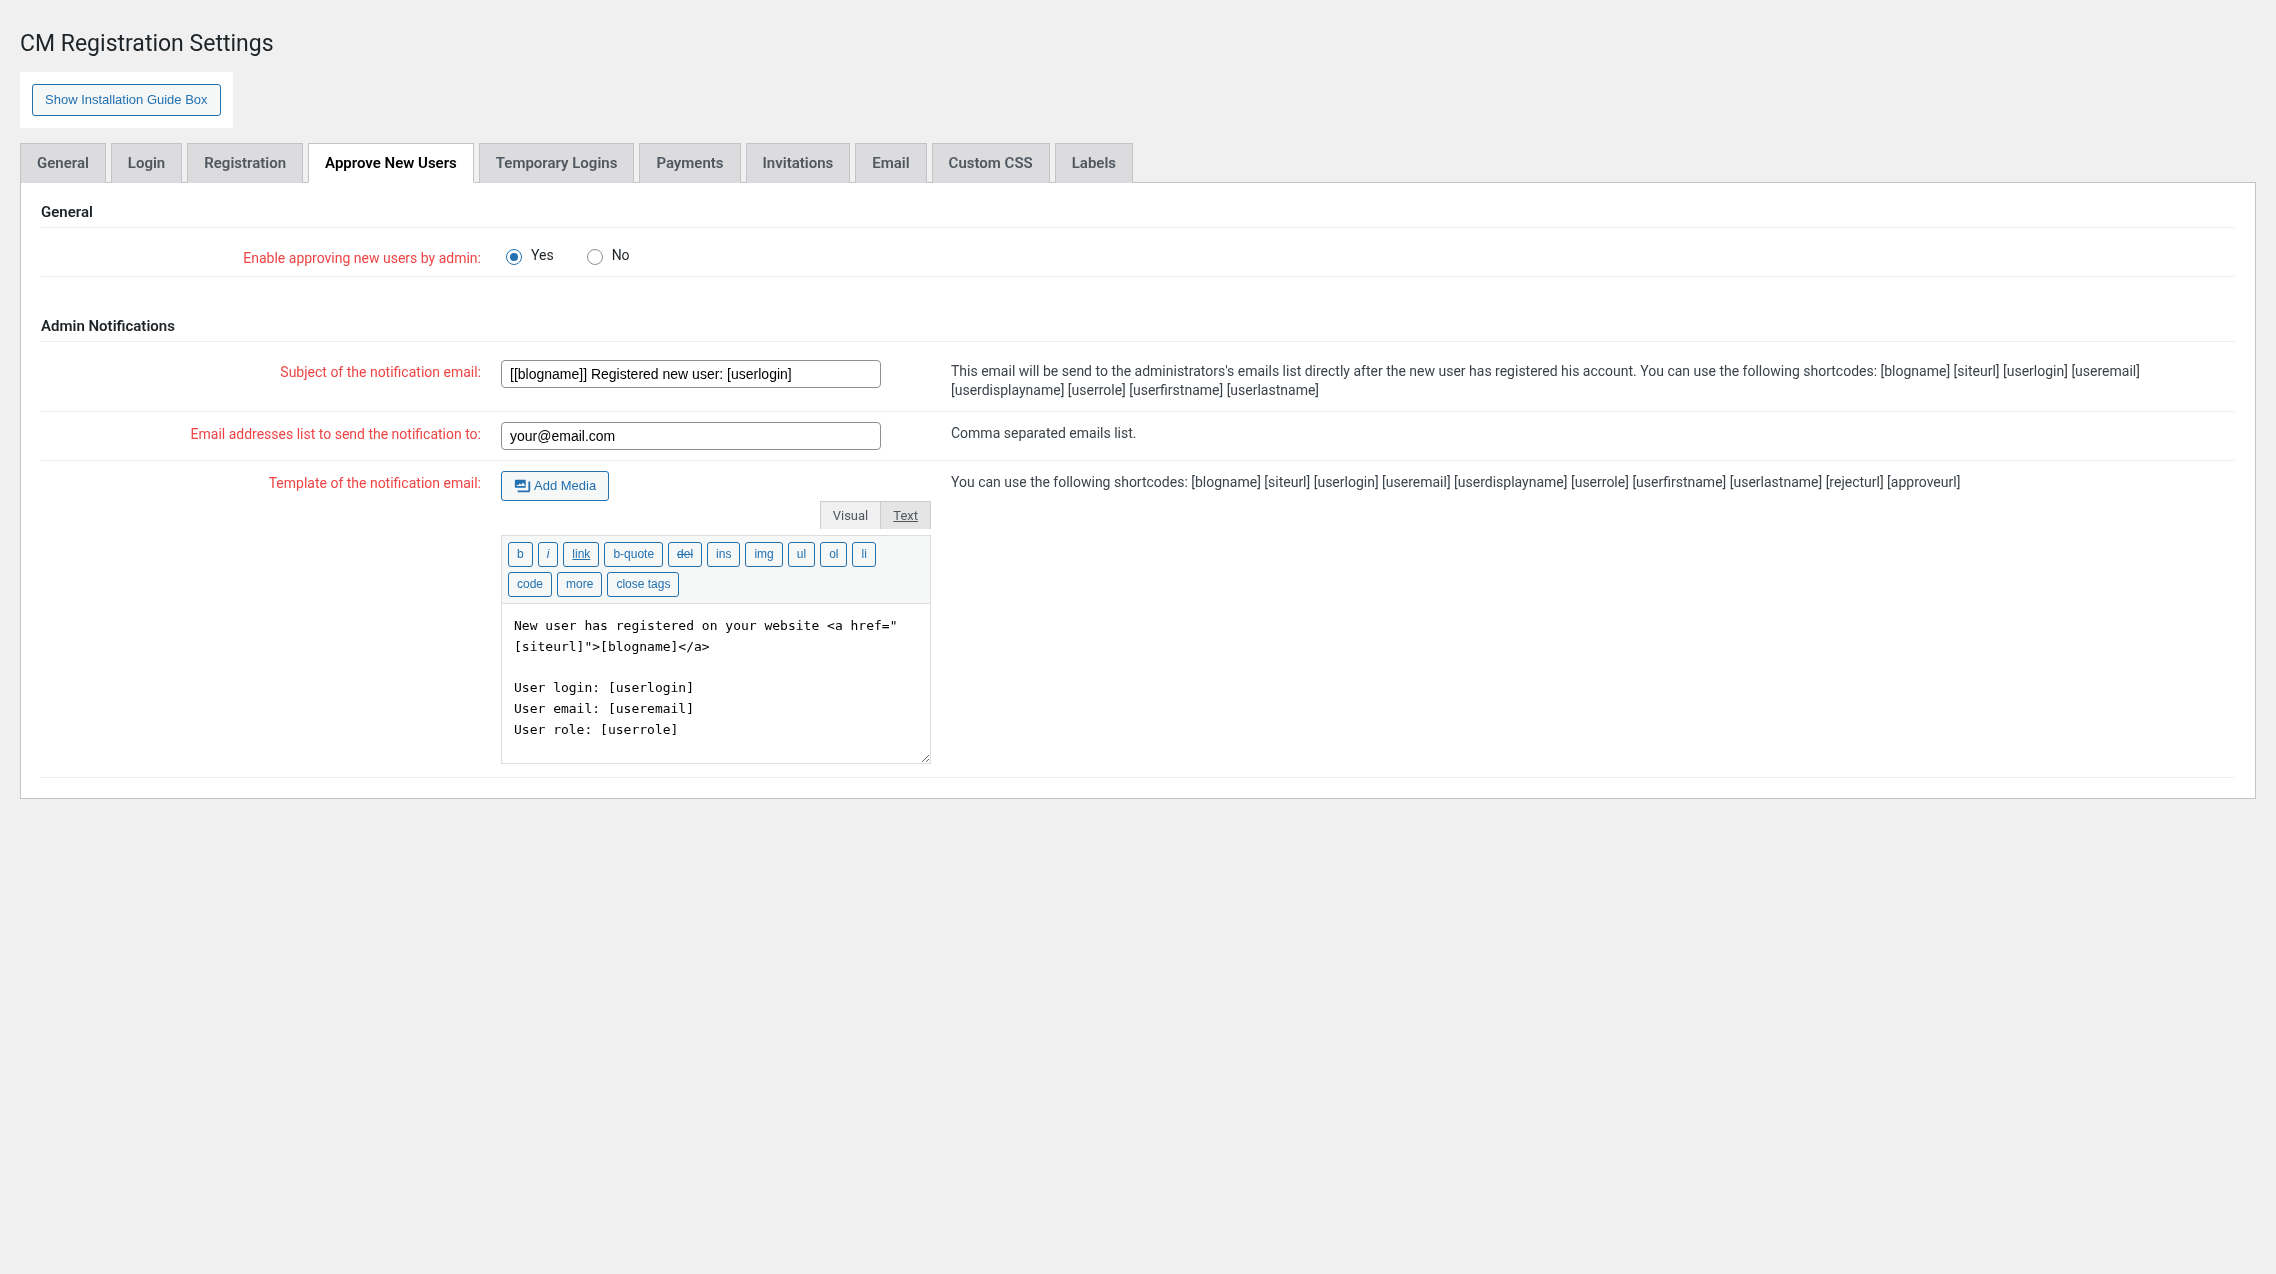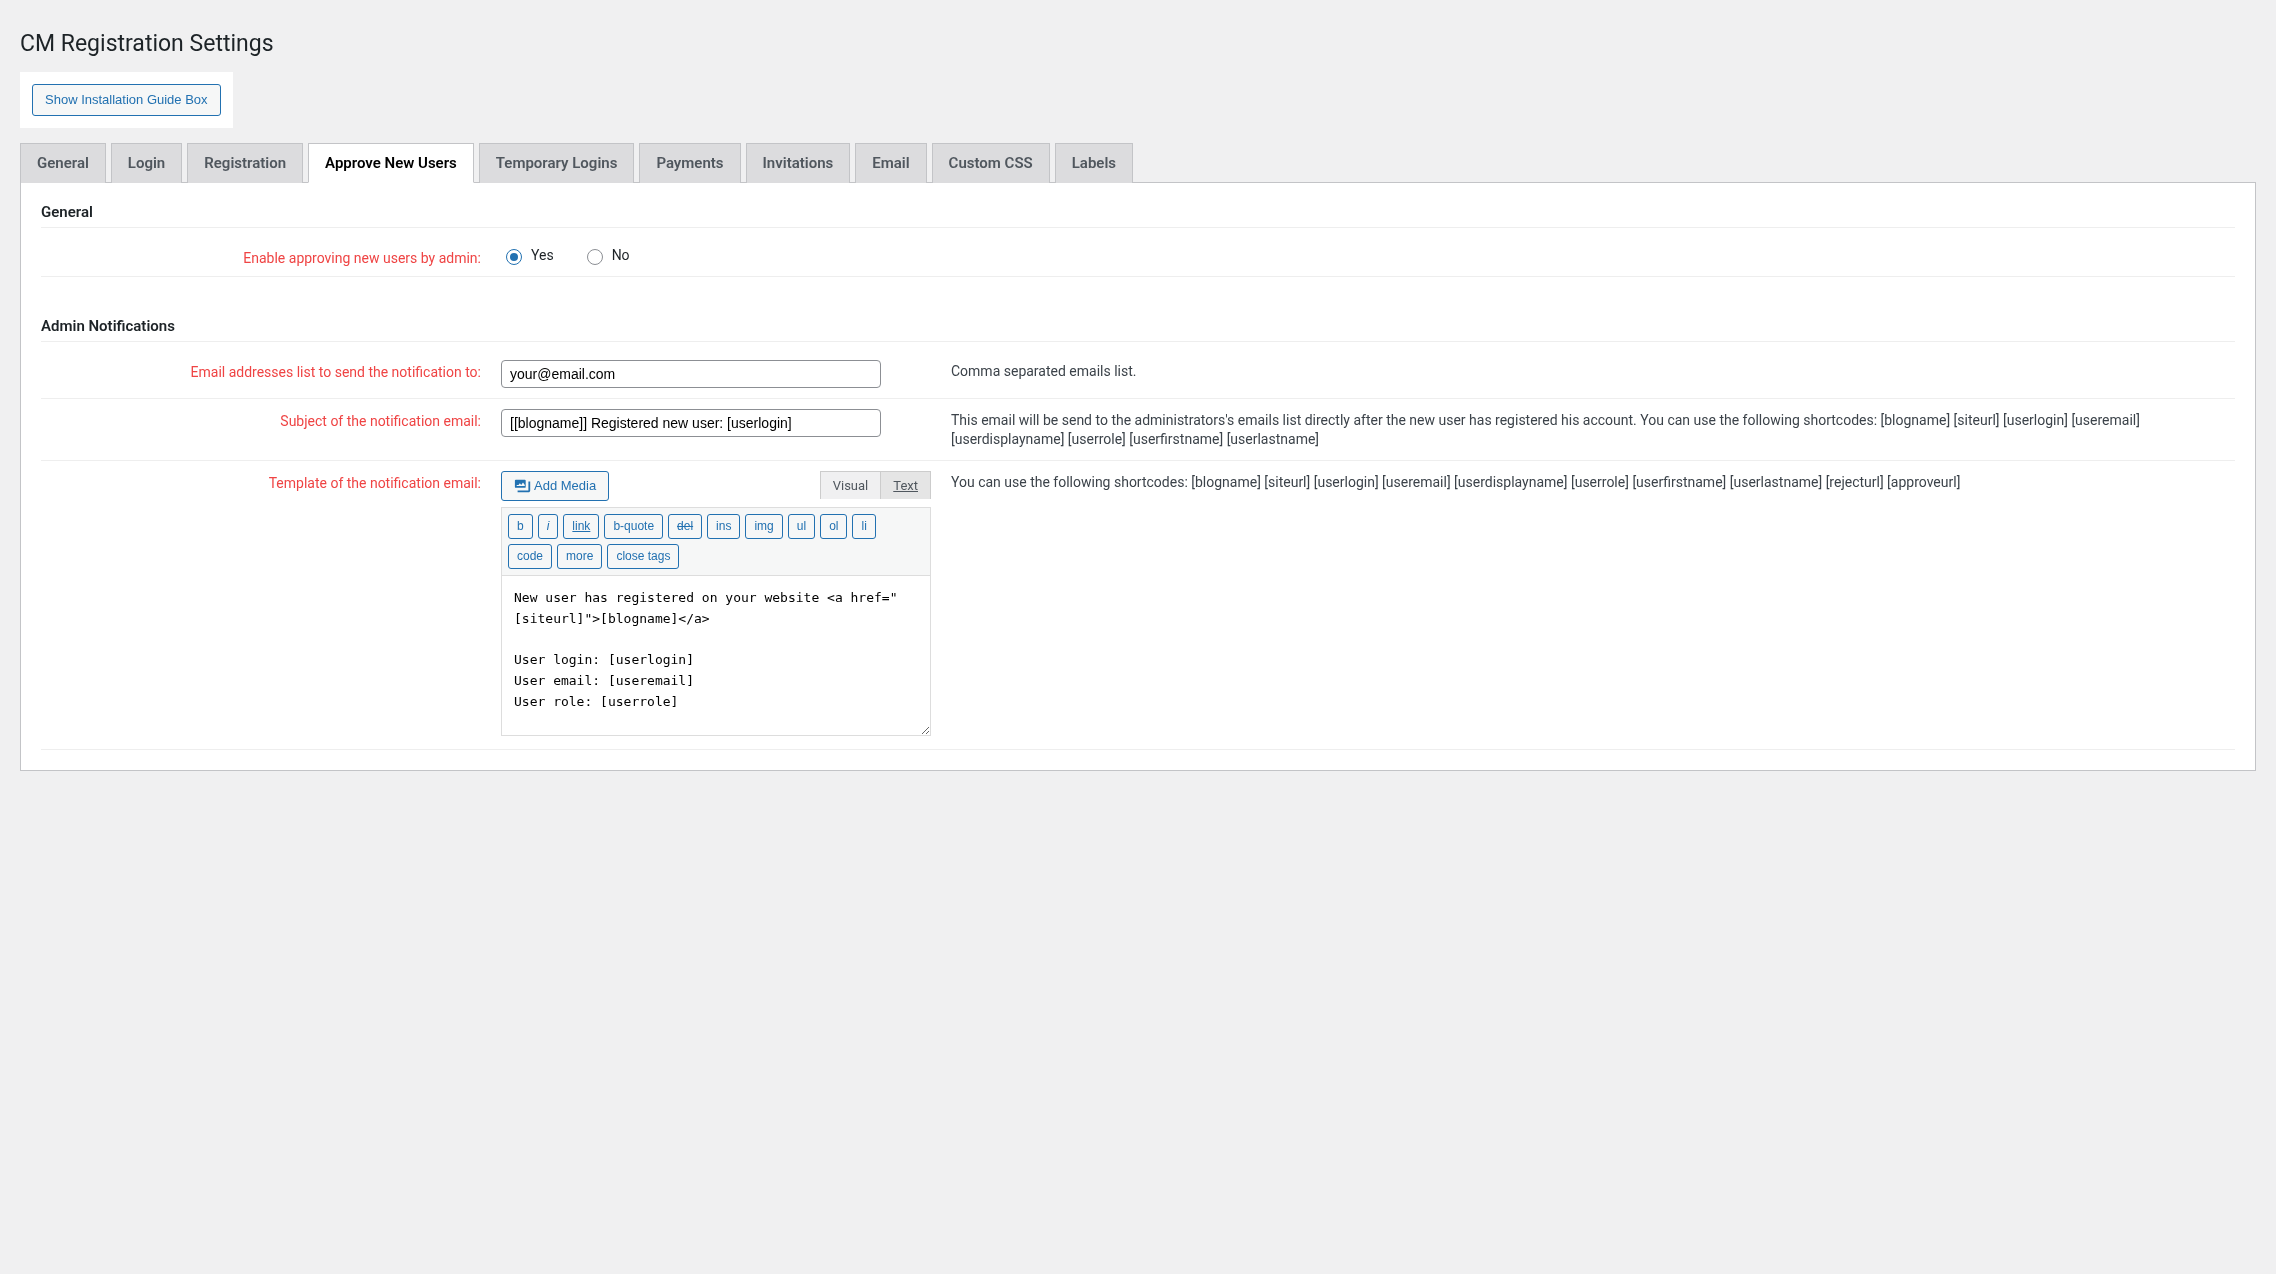--- a/index.html
+++ b/index.html
@@ -157,20 +157,21 @@
     font-size: 13px;
     cursor: pointer;
     display: inline-flex;
     align-items: center;
     gap: 2px;
   }
   .editor-tabs {
     display: flex;
     border: 1px solid #ccc;
     border-bottom: none;
+    margin-top: 30px;
   }
   .editor-tab {
     background: #f0f0f1;
     color: #50575e;
     padding: 6px 12px;
     font-size: 13px;
     cursor: pointer;
     border-right: 1px solid #ccc;
   }
   .editor-tab:last-child { border-right: none; }
@@ -256,32 +257,32 @@
         </td>
         <td class="desc-cell"></td>
       </tr>
     </tbody>
       </table>
 
     <h3 class="section-heading mt">Admin Notifications</h3>
     <table class="form-table">
       <tbody>
           <tr>
+        <th>Subject of the notification email:</th>
+        <td class="input-cell">
+          <input type="text" class="regular-text" value="[[blogname]] Registered new user: [userlogin]" style="">
+        </td>
+        <td class="desc-cell">This email will be send to the administrators's emails list directly after the new user has registered his account. You can use the following shortcodes: [blogname] [siteurl] [userlogin] [useremail] [userdisplayname] [userrole] [userfirstname] [userlastname]</td>
+      </tr>
+      <tr>
         <th>Email addresses list to send the notification to:</th>
         <td class="input-cell">
           <input type="text" class="regular-text" value="your@email.com" style="">
         </td>
         <td class="desc-cell">Comma separated emails list.</td>
-      </tr>
-      <tr>
-        <th>Subject of the notification email:</th>
-        <td class="input-cell">
-          <input type="text" class="regular-text" value="[[blogname]] Registered new user: [userlogin]" style="">
-        </td>
-        <td class="desc-cell">This email will be send to the administrators's emails list directly after the new user has registered his account. You can use the following shortcodes: [blogname] [siteurl] [userlogin] [useremail] [userdisplayname] [userrole] [userfirstname] [userlastname]</td>
       </tr>
       <tr>
         <th>Template of the notification email:</th>
         <td class="input-cell">
           <div class="editor-box">
             <div class="editor-top">
               <button class="add-media-btn">
                 <svg class="media-icon" viewBox="0 0 20 20" fill="#2271b1">
                   <path d="M13 11V4c0-.55-.45-1-1-1H2c-.55 0-1 .45-1 1v7c0 .55.45 1 1 1h10c.55 0 1-.45 1-1zM5 9l1.5-2 1.5 2 2-3 2 3v1H3V9h2zm13-4v10c0 1.1-.9 2-2 2H4v-2h12V5h2z"></path>
                 </svg>

